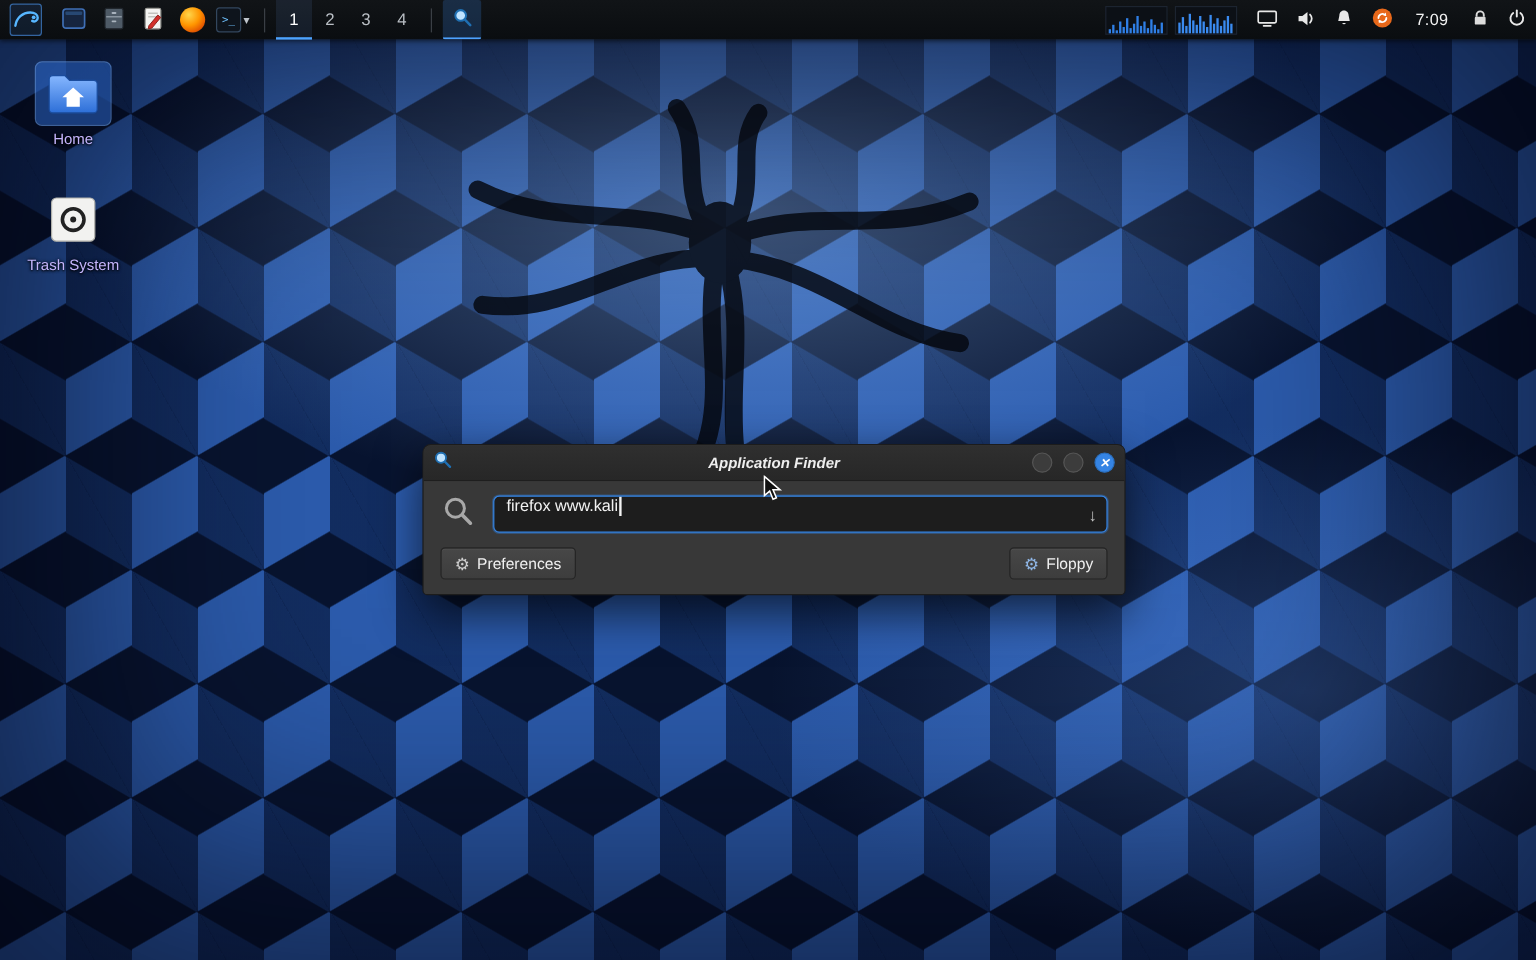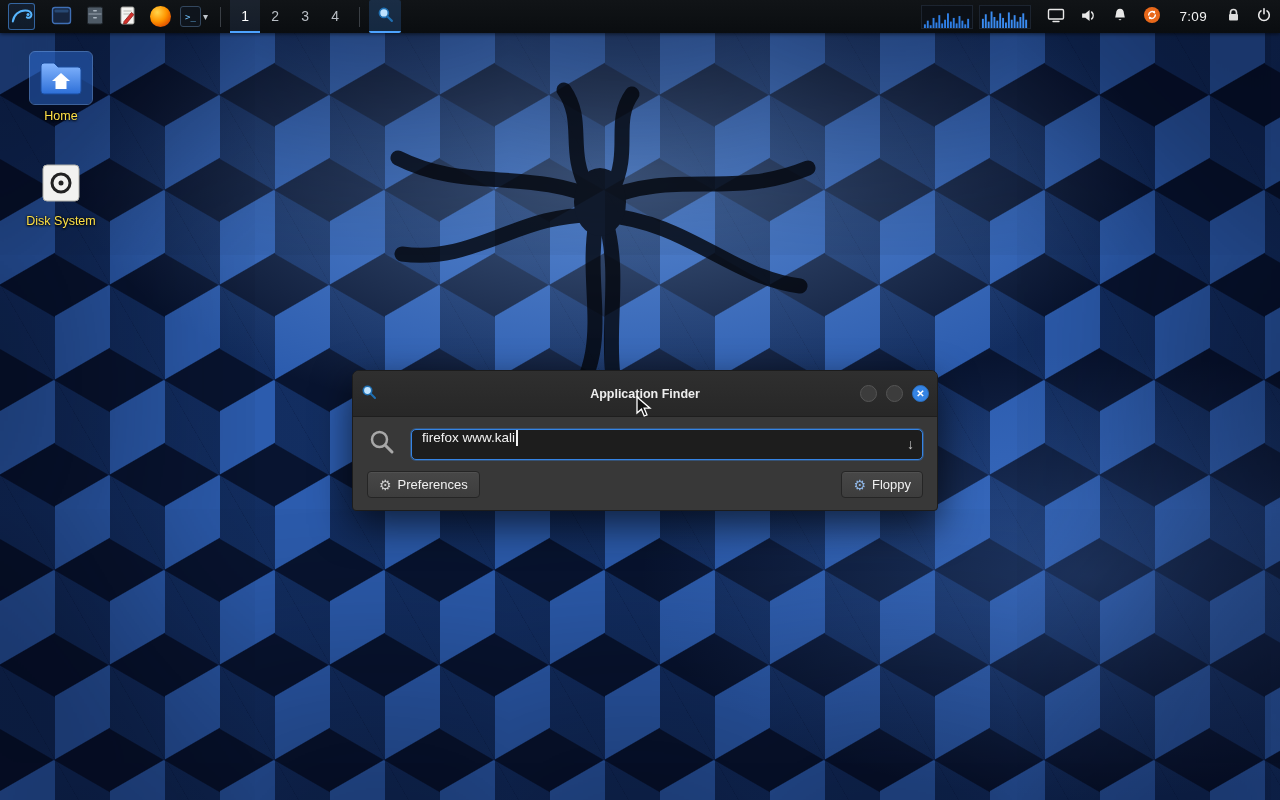--- a/index.html
+++ b/index.html
@@ -54,30 +54,30 @@
   .term-box { width:21px; height:21px; background:#0e141c; border:1px solid #33475e; border-radius:3px;
               color:#6fc2ff; font-family:"DejaVu Sans Mono", monospace; font-size:9px;
               display:flex; align-items:center; justify-content:center; }
   .chev { color:#c0c6cc; font-size:10px; margin-left:2px; }
 
   
   .desk-icons { position:absolute; left:14px; top:52px; width:94px; display:flex; flex-direction:column; gap:33px; z-index:5; }
   .desk-icon { display:flex; flex-direction:column; align-items:center; }
   .iconbox { width:62px; height:52px; display:flex; align-items:center; justify-content:center; border-radius:5px; }
   .desk-icon.selected .iconbox { background:rgba(45,110,215,.50); outline:1px solid rgba(110,170,255,.55); }
-  .desk-label { margin-top:4px; color:#fde047; font-size:12.5px; text-shadow:0 1px 2px #000, 0 0 3px #000;
+  .desk-label { margin-top:4px; color:#c4b5fd; font-size:12.5px; text-shadow:0 1px 2px #000, 0 0 3px #000;
                 padding:1px 4px; border-radius:3px; white-space:nowrap; }
 
   
   .finder { position:absolute; left:352px; top:370px; width:586px; z-index:30;
             border-radius:7px 7px 4px 4px; background:#383838; border:1px solid #1c1c1c;
             box-shadow:0 14px 38px rgba(0,0,0,.65); }
-  .titlebar { height:46px; background:linear-gradient(#2f2f2f,#272727); border-radius:6px 6px 0 0;
+  .titlebar { height:30px; background:linear-gradient(#2f2f2f,#272727); border-radius:6px 6px 0 0;
               display:flex; align-items:center; padding:12px 8px; position:relative;
-              border-bottom:1px solid #1e1e1e; }
+              border-bottom:1px solid #1e1e1e;font-style:italic; }
   .tb-title { position:absolute; left:0; right:0; text-align:center; color:#eeeeee;
               font-size:12.5px; font-weight:bold; pointer-events:none; }
   .tb-btns { margin-left:auto; display:flex; align-items:center; gap:9px; z-index:2; }
   .tb-circle { width:17px; height:17px; border-radius:50%; background:#3c3c3c; border:1px solid #555; }
   .tb-close { width:17px; height:17px; border-radius:50%; background:#3584e4; border:1px solid #2a6ebd;
               color:#fff; font-size:10px; font-weight:bold; display:flex; align-items:center; justify-content:center; }
   .f-body { padding:10px 14px 12px; }
   .search-row { display:flex; align-items:center; gap:14px; }
   .search-field { position:relative; flex:1; height:31px; background:#1d1d1d;
                   border:1px solid #3584e4; box-shadow:0 0 0 1px rgba(53,132,228,.35);
@@ -294,21 +294,21 @@
     </div>
 
     <div class="desk-icon">
       <div class="iconbox">
         <svg width="44" height="42" viewBox="0 0 44 42">
           <rect x="4" y="3" width="36" height="36" rx="4" fill="#f2f2f0" stroke="#b0b0aa"></rect>
           <circle cx="22" cy="21" r="9" fill="none" stroke="#222" stroke-width="3"></circle>
           <circle cx="22" cy="21" r="2.5" fill="#222"></circle>
         </svg>
       </div>
-      <span class="desk-label">Disk System</span>
+      <span class="desk-label">Trash System</span>
     </div>
 
 
   </div>
 
   <div class="finder">
     <div class="titlebar">
       <span>
         <svg width="16" height="16" viewBox="0 0 16 16">
           <circle cx="6.5" cy="6.5" r="4.2" fill="#bfe3ff" stroke="#1f6fb2" stroke-width="1.6"></circle>

